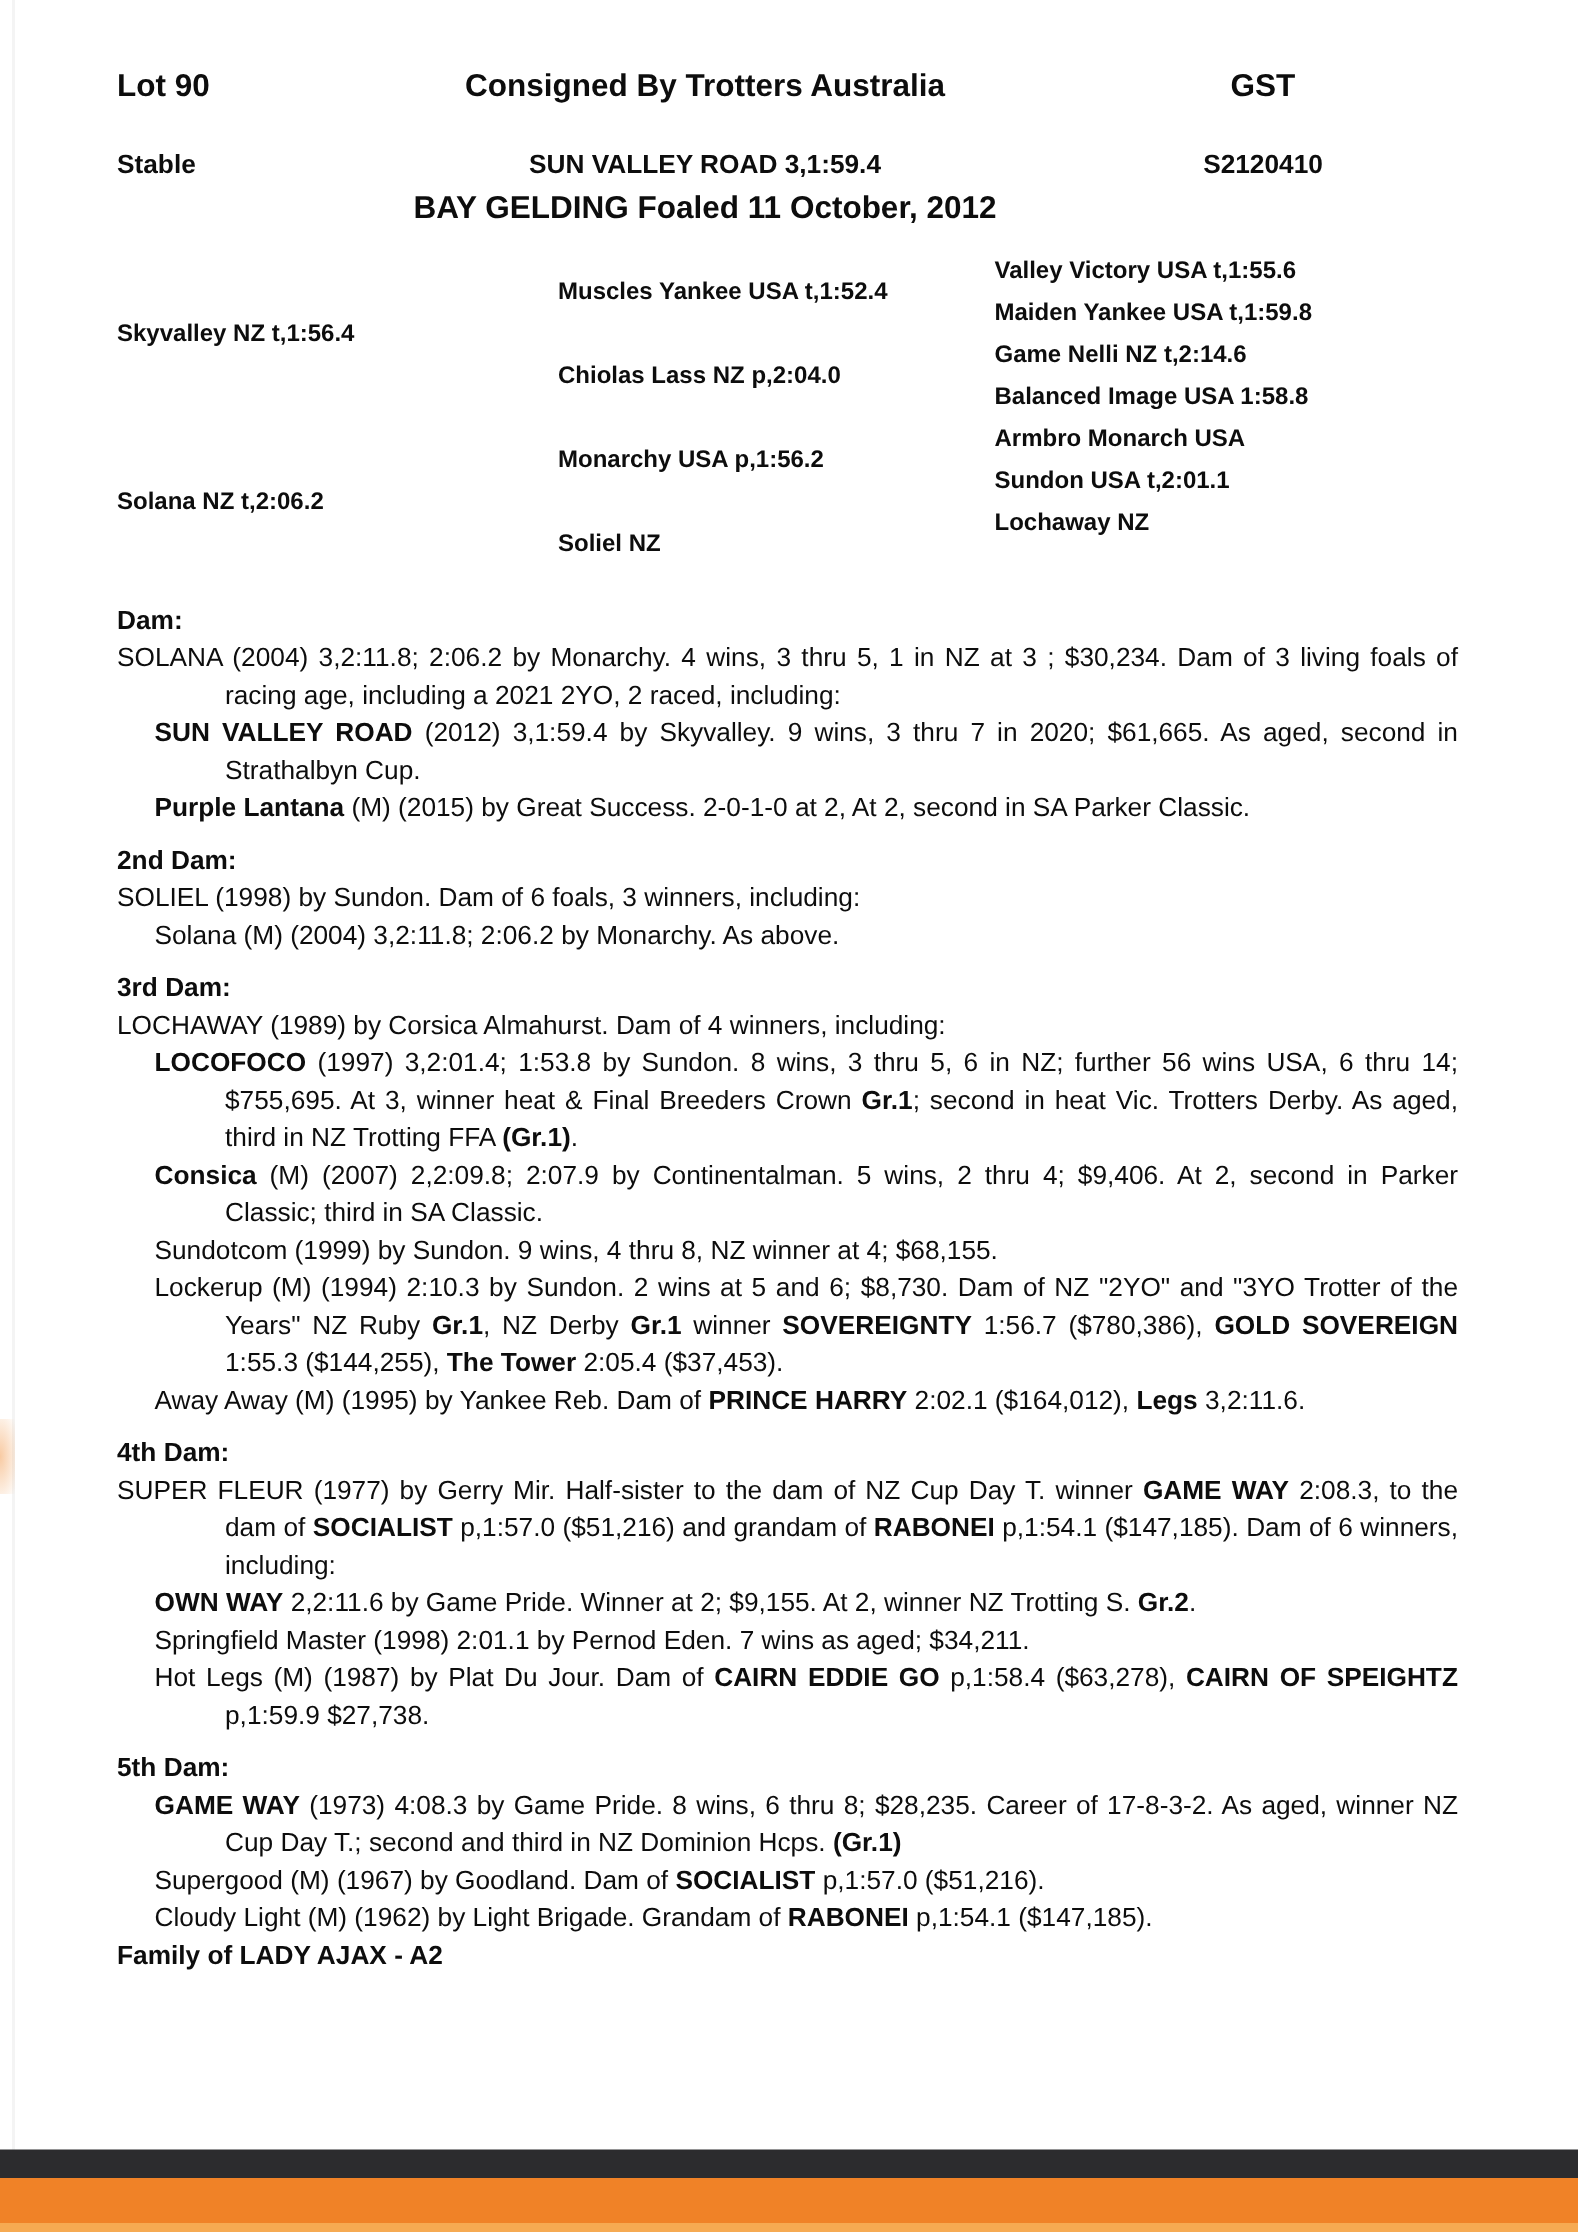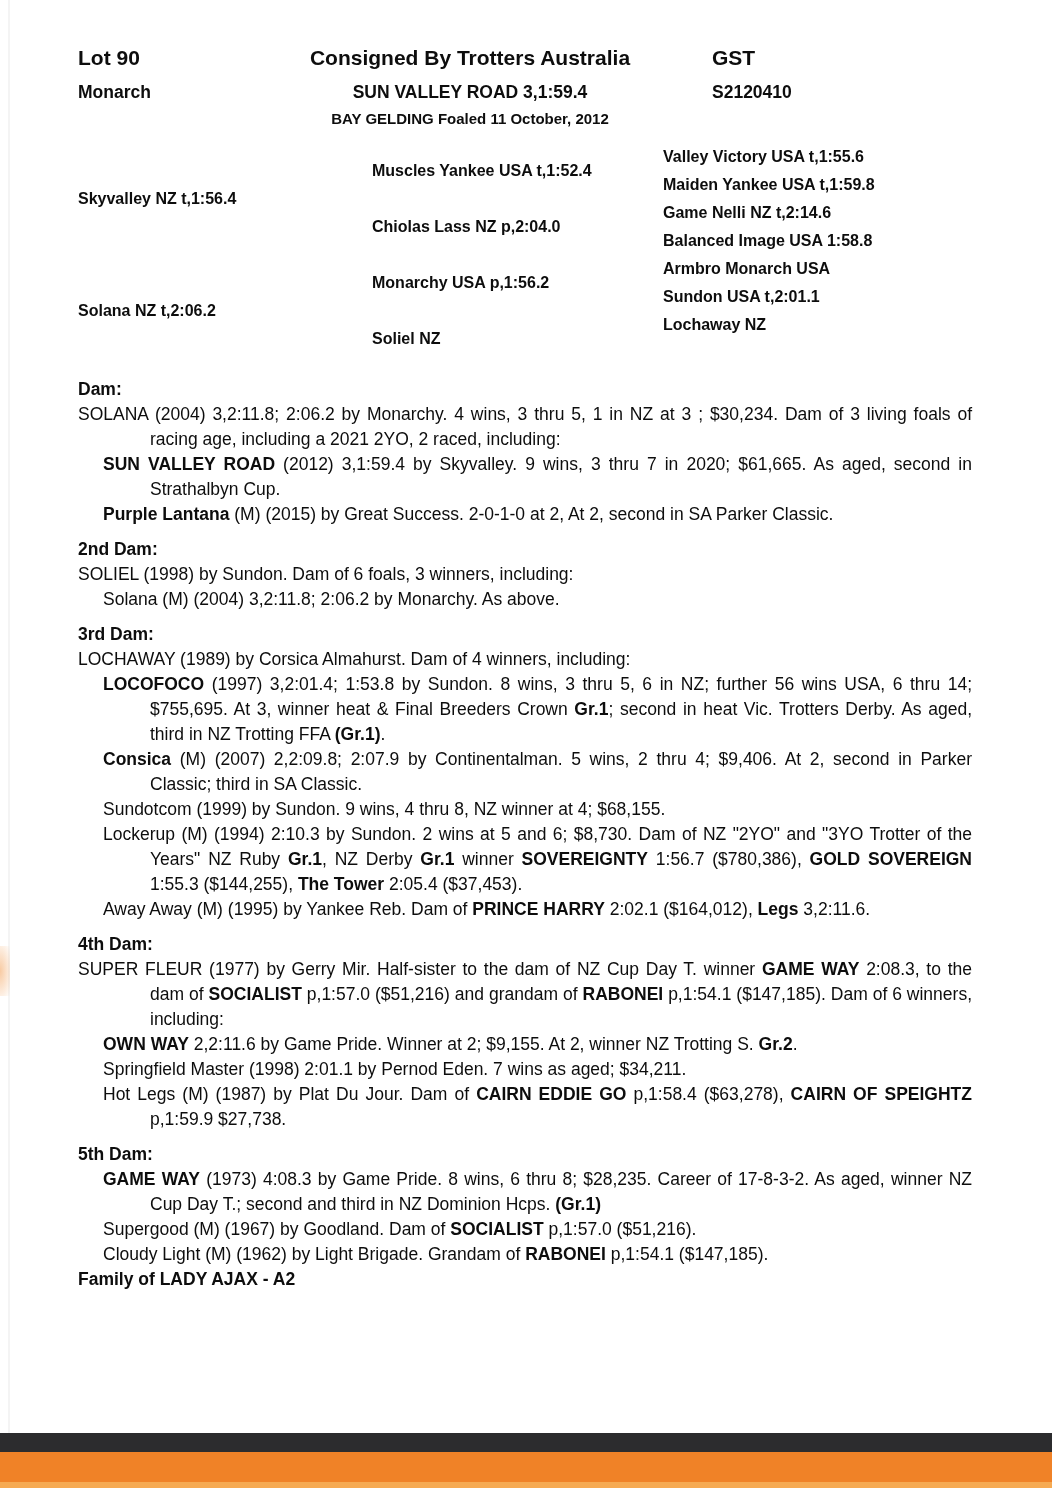--- a/index.html
+++ b/index.html
@@ -25,24 +25,24 @@
   
   .header { padding-top: 46px; }
   .header-row {
     display: grid;
     grid-template-columns: 150px 1fr 260px;
     padding: 0 80px 0 78px;
     align-items: baseline;
   }
   .header-row .left   { text-align: left; }
   .header-row .center { text-align: center; }
-  .header-row .right  { text-align: left; }
-  .row1 { font-size: 21px; font-weight: bold; margin-bottom: 12px; }
+  .header-row .right  { text-align: center; }
+  .row1 { font-size: 21px; font-weight: bold; margin-bottom: 29px; }
   .row2 { font-size: 17.5px; font-weight: bold; margin-bottom: 7px; }
-  .row3 { font-size: 15px; font-weight: bold; }
+  .row3 { font-size: 21px; font-weight: bold; }
   
   .pedigree {
     display: flex;
     padding-left: 78px; padding-right: 60px;
     margin-top: 16px;
   }
   .ped-col { display: flex; flex-direction: column; }
   .ped-col1 { width: 294px; }
   .ped-col2 { width: 291px; justify-content: center; }
   .ped-col3 { flex: 1; }
@@ -93,21 +93,21 @@
 
 <div class="scan-line"></div>
 
 <header class="header">
   <div class="header-row row1">
     <span class="left">Lot 90</span>
     <span class="center">Consigned By Trotters Australia</span>
     <span class="right">GST</span>
   </div>
   <div class="header-row row2">
-    <span class="left">Monarch</span>
+    <span class="left">Stable</span>
     <span class="center">SUN VALLEY ROAD 3,1:59.4</span>
     <span class="right">S2120410</span>
   </div>
   <div class="header-row row3">
     <span class="left"></span>
     <span class="center">BAY GELDING Foaled 11 October, 2012</span>
     <span class="right"></span>
   </div>
 </header>
 

